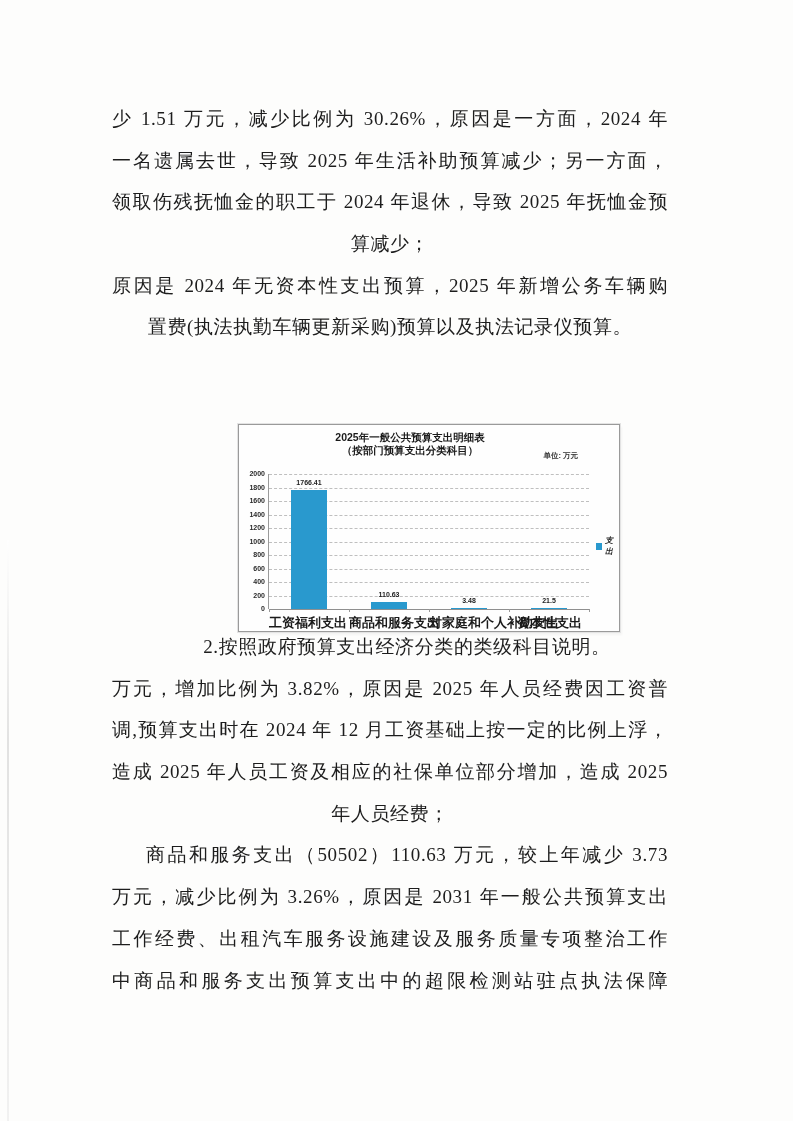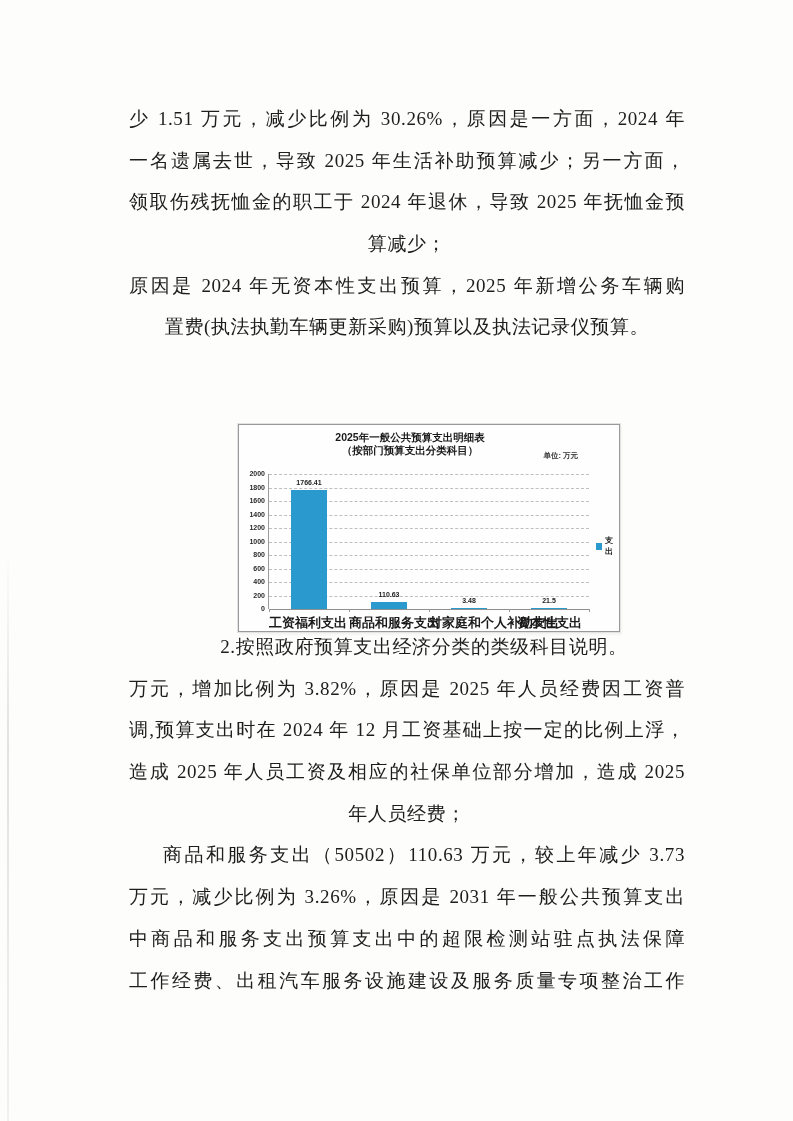--- a/index.html
+++ b/index.html
@@ -11,21 +11,21 @@
     font-family:"Liberation Serif","DejaVu Serif",serif;
     overflow:hidden;
   }
   
   .scan-edge {
     position:absolute; left:7px; top:540px; width:2px; height:581px;
     background:linear-gradient(to bottom,#ffffff,#cfcfcf 35%,#e9e9e9);
     opacity:.6;
   }
   
-  .textblock { position:absolute; left:129px; width:556px; }
+  .textblock { position:absolute; left:112px; width:556px; }
   #before-chart { top:98px; }
   #after-chart  { top:626px; }
   .text-line {
     height:41.7px; line-height:41.7px;
     font-size:19px; color:#1d1d1d;
     white-space:nowrap;
     letter-spacing:0.6px;
     text-align:center;
   }
   .text-line.fill { text-align:justify; text-align-last:justify; text-justify:inter-character; }
@@ -72,21 +72,21 @@
     position:absolute; top:140px;
     text-align:left; font-size:13px; font-weight:bold; color:#1a1a1a;
     white-space:nowrap;
   }
   .xtick { position:absolute; top:135px; height:3px; width:0; border-left:1px solid #9a9a9a; }
   .legend {
     position:absolute; left:357px; top:110px;
     display:flex; align-items:center; gap:3px;
   }
   .legend .swatch { width:7px; height:7px; display:inline-block; }
-  .legend .legend-label { font-size:8px; font-weight:bold; color:#222; }
+  .legend .legend-label { font-size:8px; font-weight:bold; color:#222;font-style:italic; }
 </style>
 </head>
 <body>
 
 <div class="page">
   <div class="scan-edge"></div>
 
   <div class="textblock" id="before-chart">
       <div class="text-line fill">少 1.51 万元，减少比例为 30.26%，原因是一方面，2024 年</div>
       <div class="text-line fill">一名遗属去世，导致 2025 年生活补助预算减少；另一方面，</div>
@@ -151,16 +151,16 @@
   </div>
 
   <div class="textblock" id="after-chart">
       <div class="text-line indent">2.按照政府预算支出经济分类的类级科目说明。</div>
       <div class="text-line fill">万元，增加比例为 3.82%，原因是 2025 年人员经费因工资普</div>
       <div class="text-line fill">调,预算支出时在 2024 年 12 月工资基础上按一定的比例上浮，</div>
       <div class="text-line fill">造成 2025 年人员工资及相应的社保单位部分增加，造成 2025</div>
       <div class="text-line">年人员经费；</div>
       <div class="text-line indent fill">商品和服务支出（50502）110.63 万元，较上年减少 3.73</div>
       <div class="text-line fill">万元，减少比例为 3.26%，原因是 2031 年一般公共预算支出</div>
+      <div class="text-line fill">工作经费、出租汽车服务设施建设及服务质量专项整治工作</div>
       <div class="text-line fill">中商品和服务支出预算支出中的超限检测站驻点执法保障</div>
-      <div class="text-line fill">工作经费、出租汽车服务设施建设及服务质量专项整治工作</div>
     </div>
 </div>
 
 </body></html>

